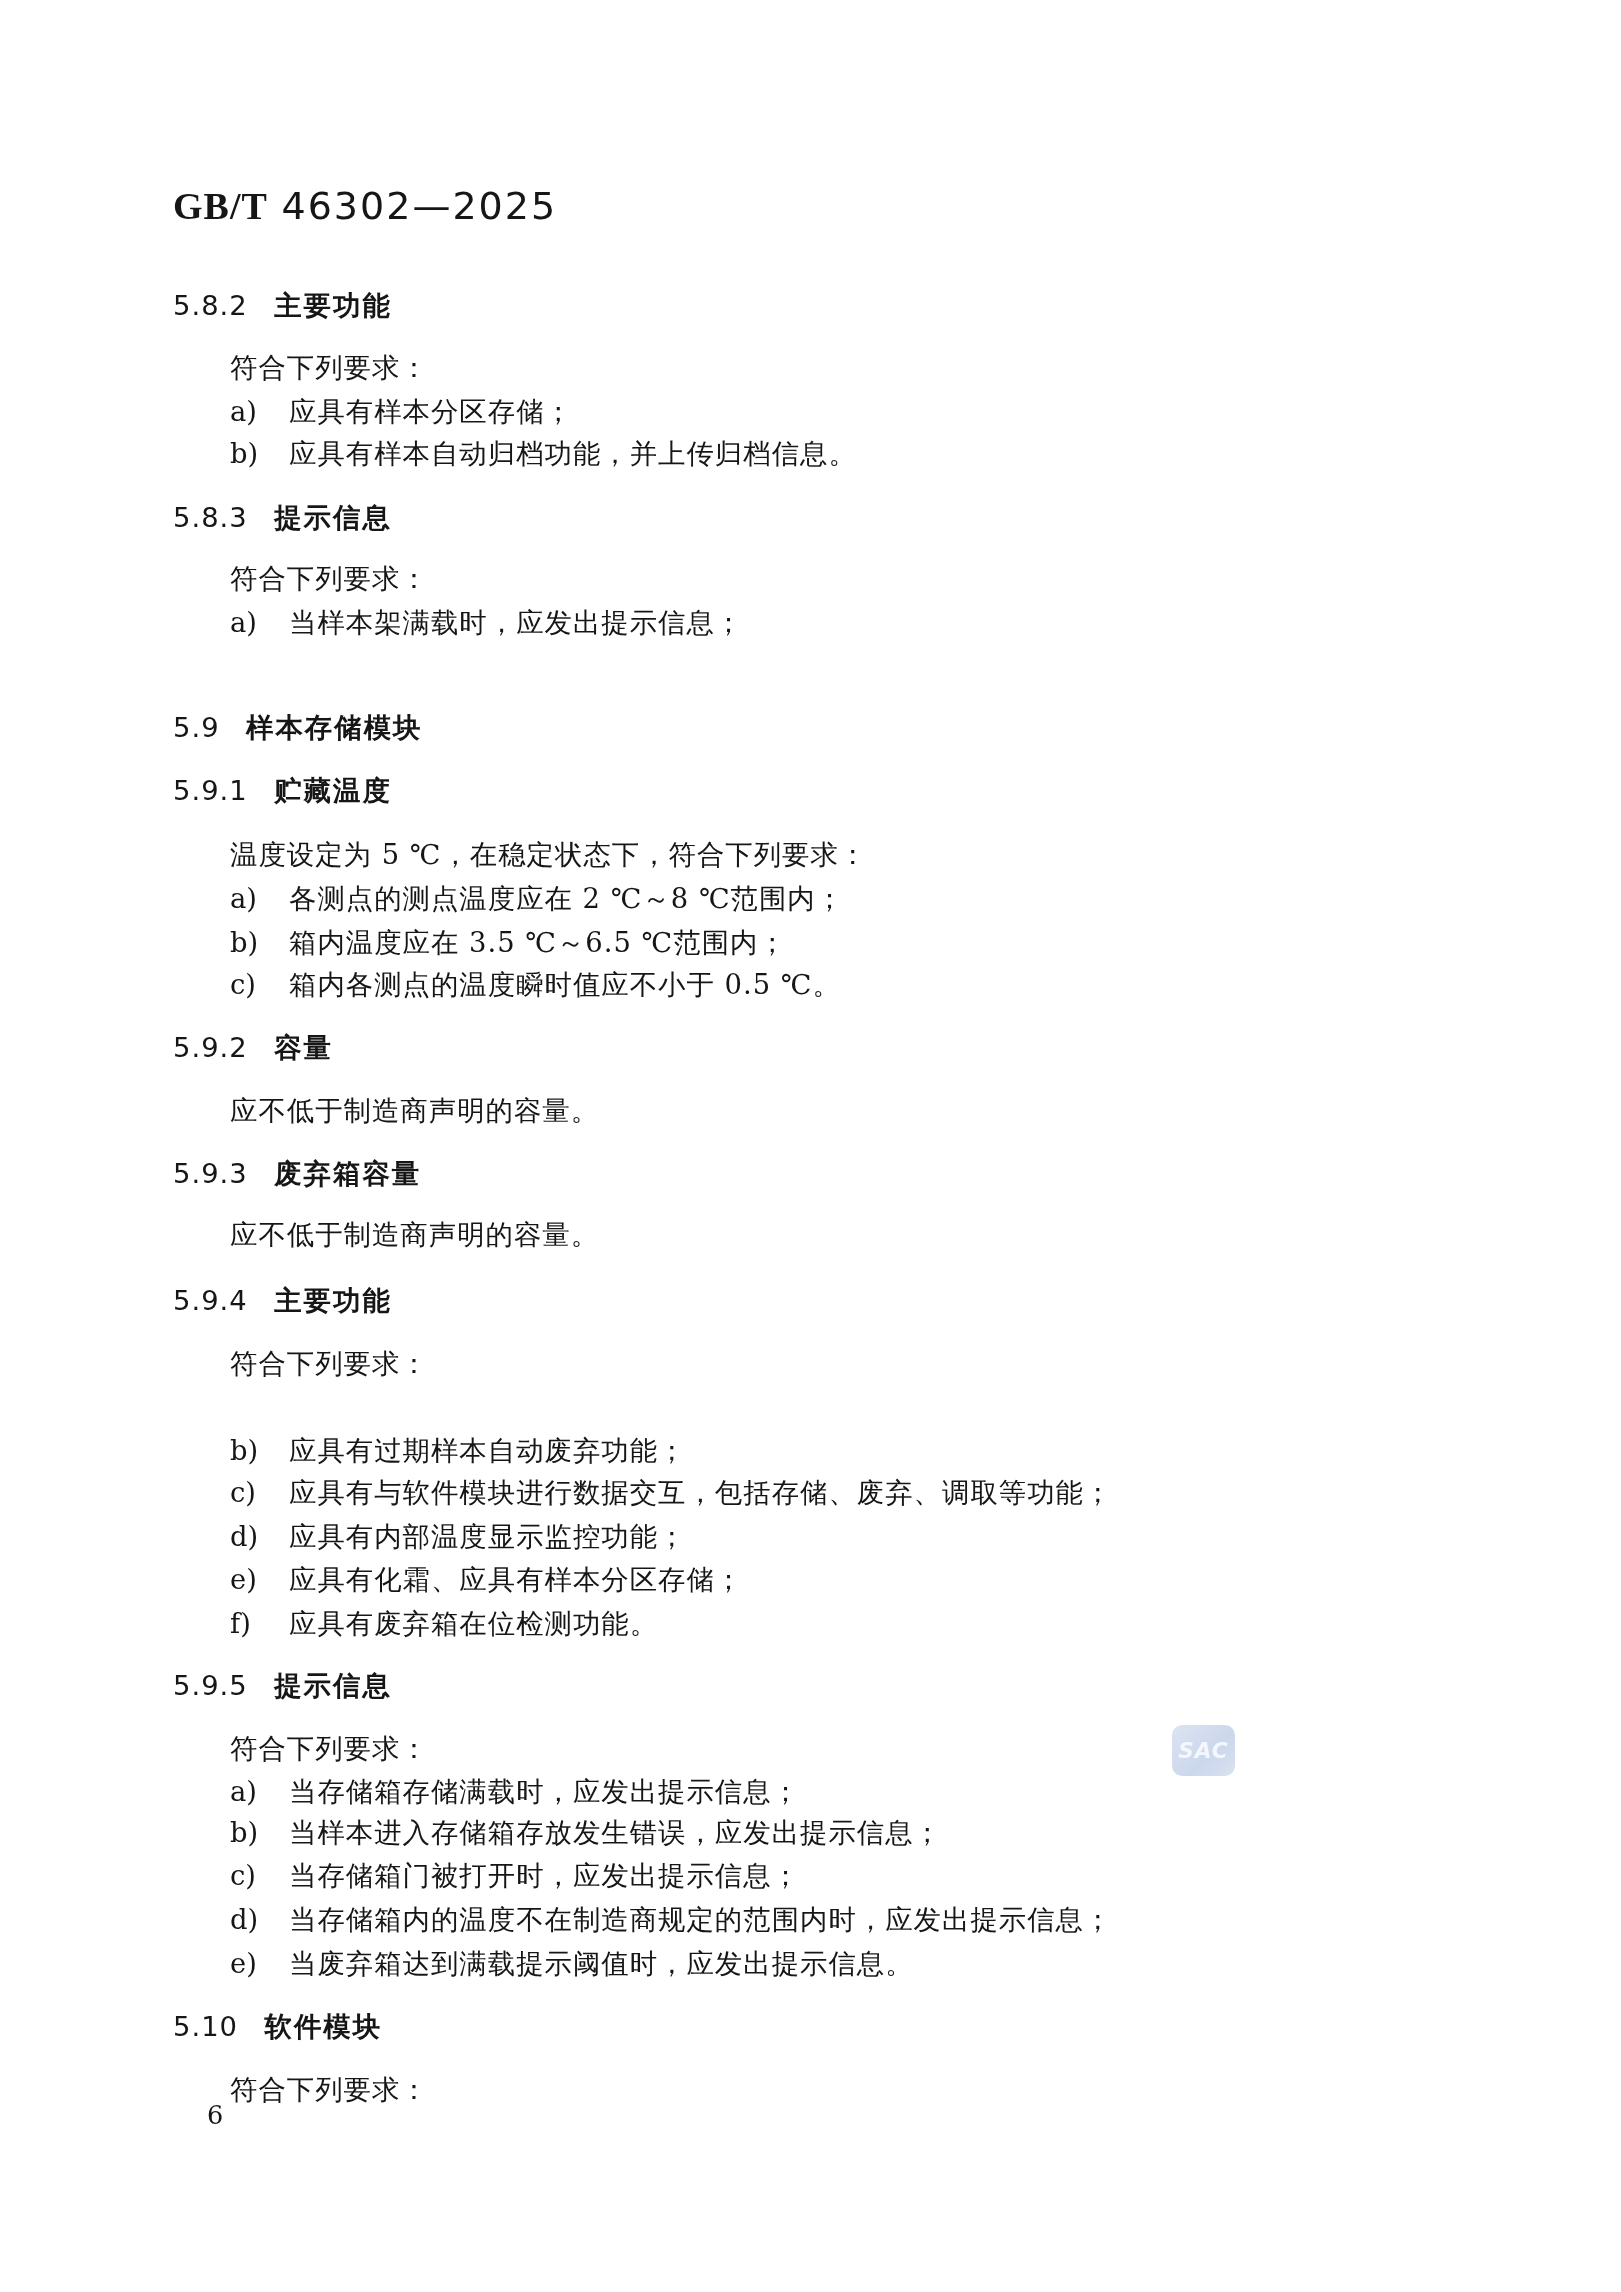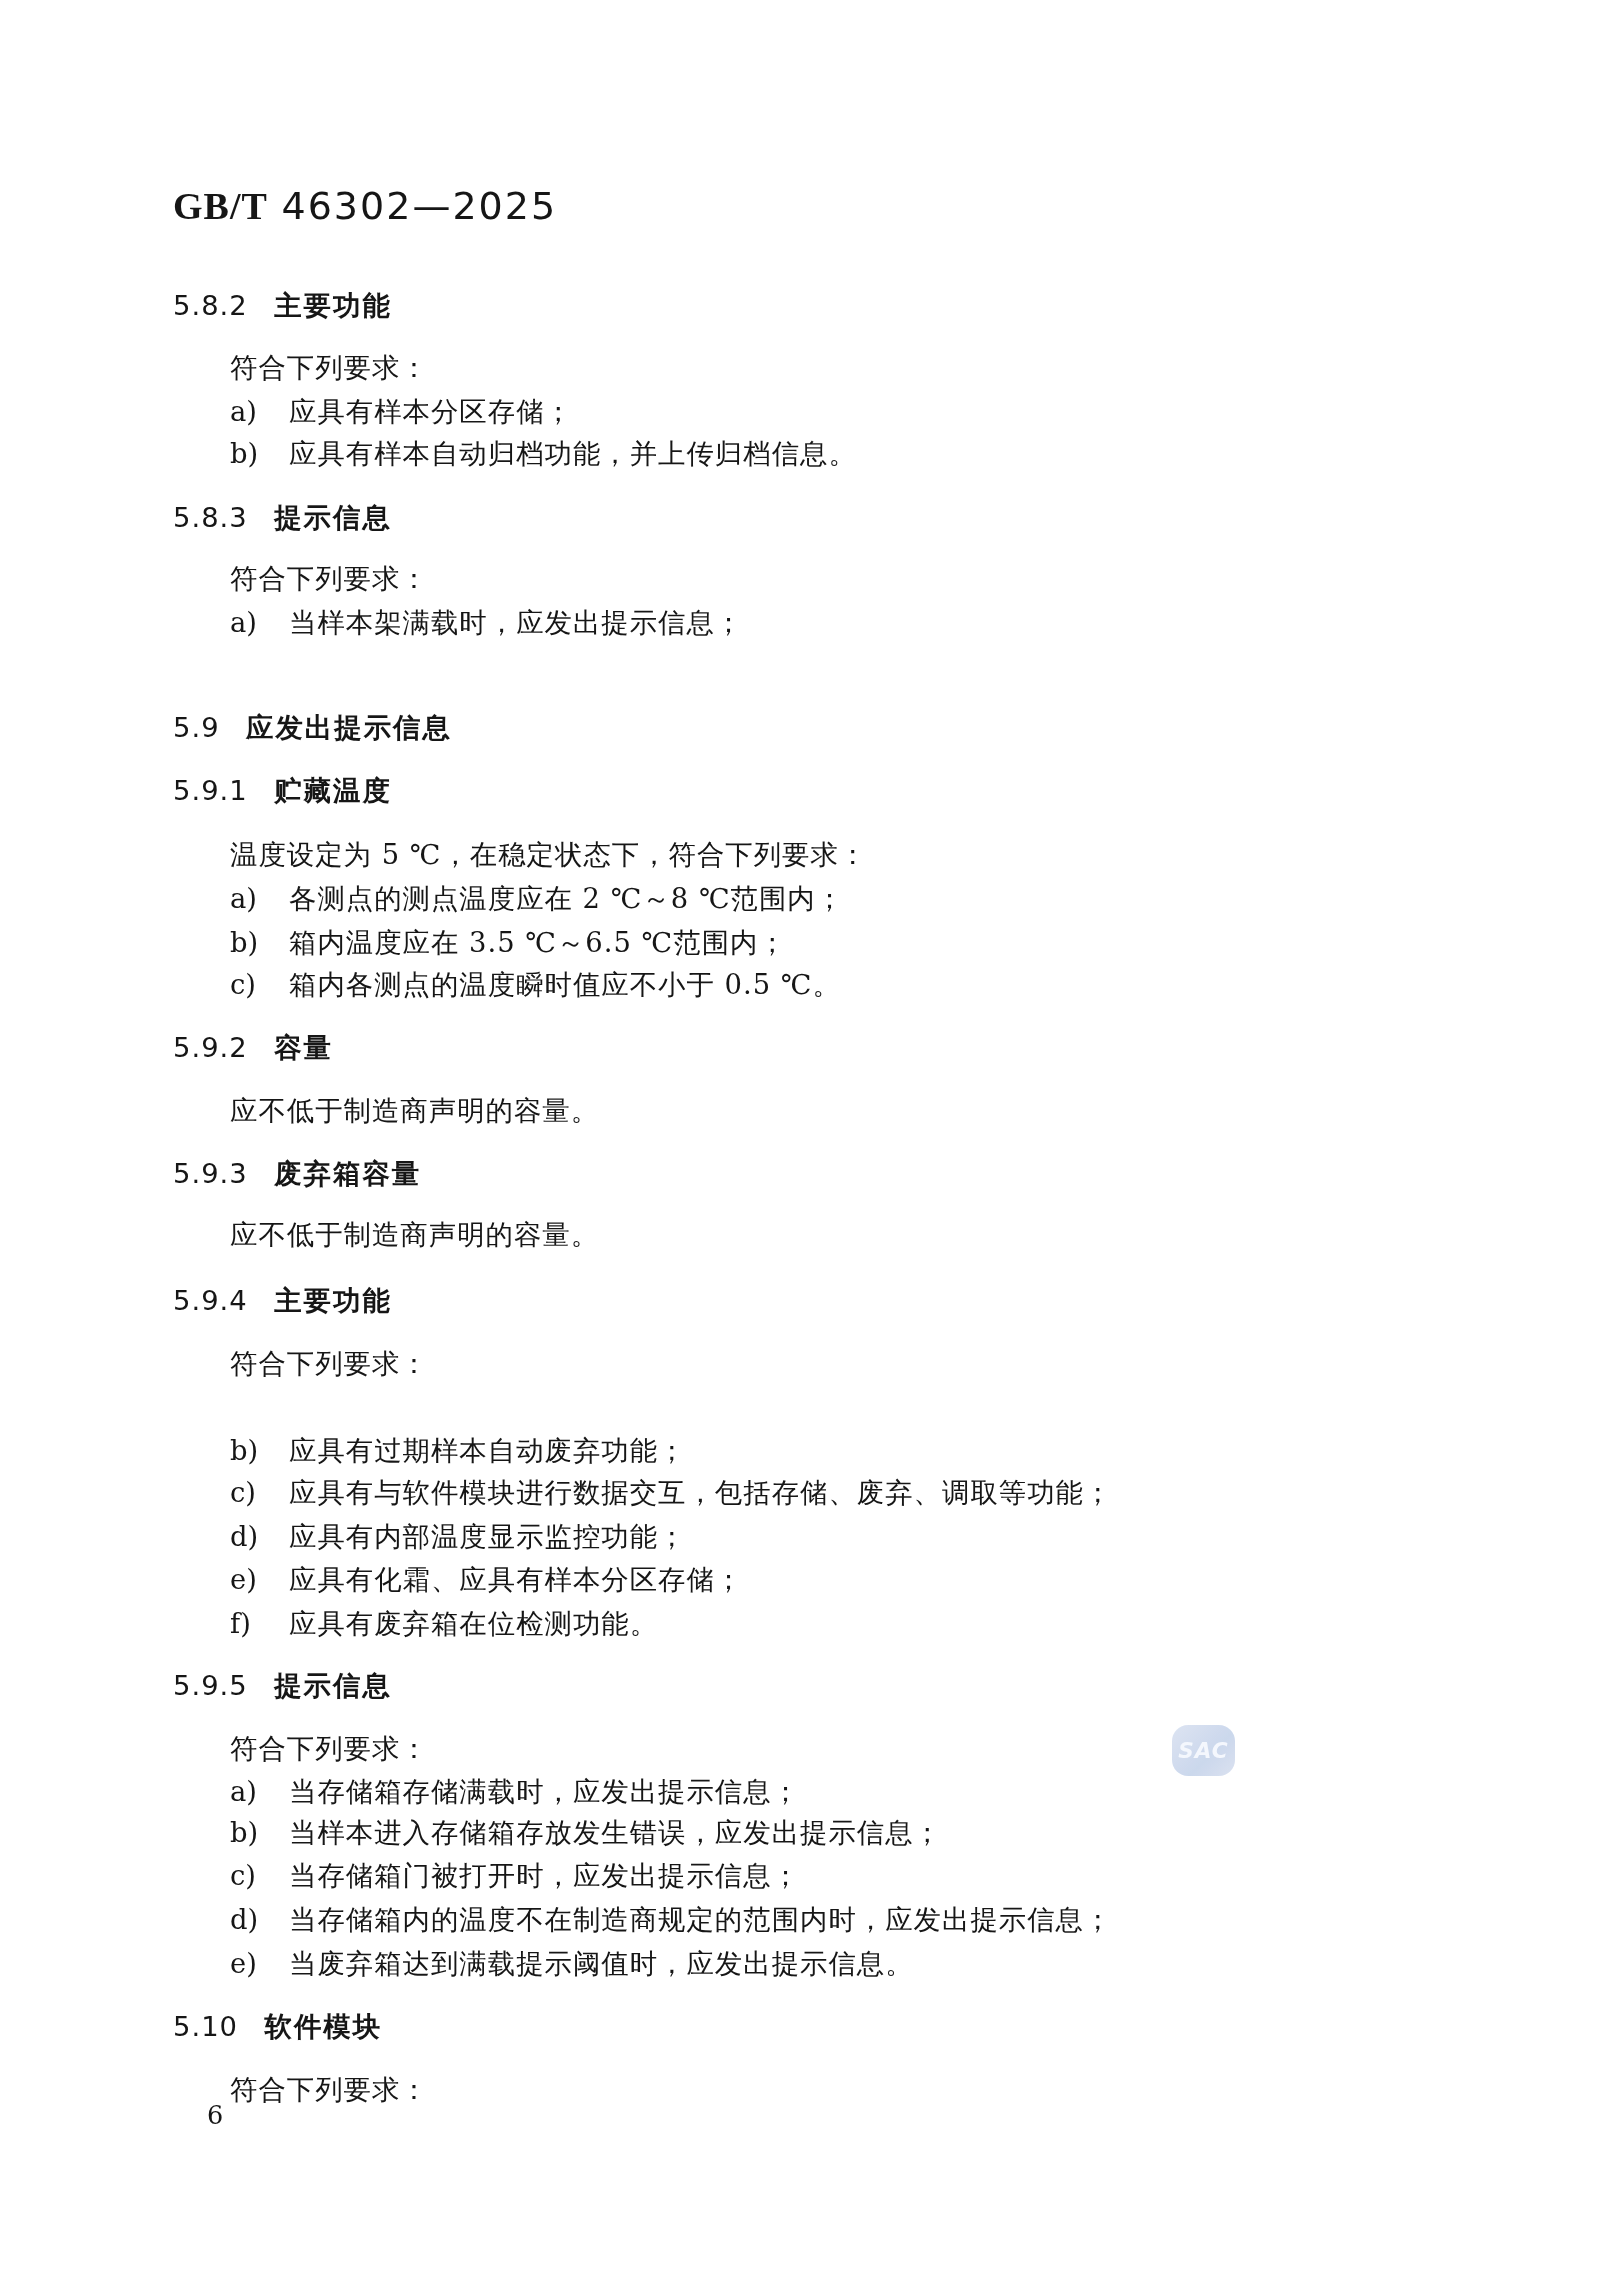--- a/index.html
+++ b/index.html
@@ -56,21 +56,21 @@
     line-height: 35px;
   }
   
   .watermark {
     position: absolute;
     left: 1172px;
     top: 1725px;
     width: 63px;
     height: 51px;
     background: linear-gradient(135deg, #dbe3f2 0%, #c9d6ec 60%, #d9e1f0 100%);
-    border-radius: 16px;
+    border-radius: 10px;
     text-align: center;
     line-height: 51px;
     font-family: "DejaVu Sans", "Liberation Sans", sans-serif;
     font-weight: bold;
     font-style: italic;
     font-size: 21.6px;
     color: #f4f7fd;
     letter-spacing: 1px;
     opacity: 0.95;
   }
@@ -97,21 +97,21 @@
 
   <div class="row heading" style="top:496px">
     <span class="sec-num">5.8.3</span><span class="sec-title">提示信息</span>
   </div>
   <div class="row para" style="top:557px">符合下列要求：</div>
   <div class="row item" style="top:601px">
     <span class="label">a)</span><span class="text">当样本架满载时，应发出提示信息；</span>
   </div>
 
   <div class="row heading" style="top:706px">
-    <span class="sec-num">5.9</span><span class="sec-title">应发出提示信息</span>
+    <span class="sec-num">5.9</span><span class="sec-title">样本存储模块</span>
   </div>
 
   <div class="row heading" style="top:769px">
     <span class="sec-num">5.9.1</span><span class="sec-title">贮藏温度</span>
   </div>
   <div class="row para" style="top:833px">温度设定为 5 ℃，在稳定状态下，符合下列要求：</div>
   <div class="row item" style="top:877px">
     <span class="label">a)</span><span class="text">各测点的测点温度应在 2 ℃～8 ℃范围内；</span>
   </div>
   <div class="row item" style="top:921px">

